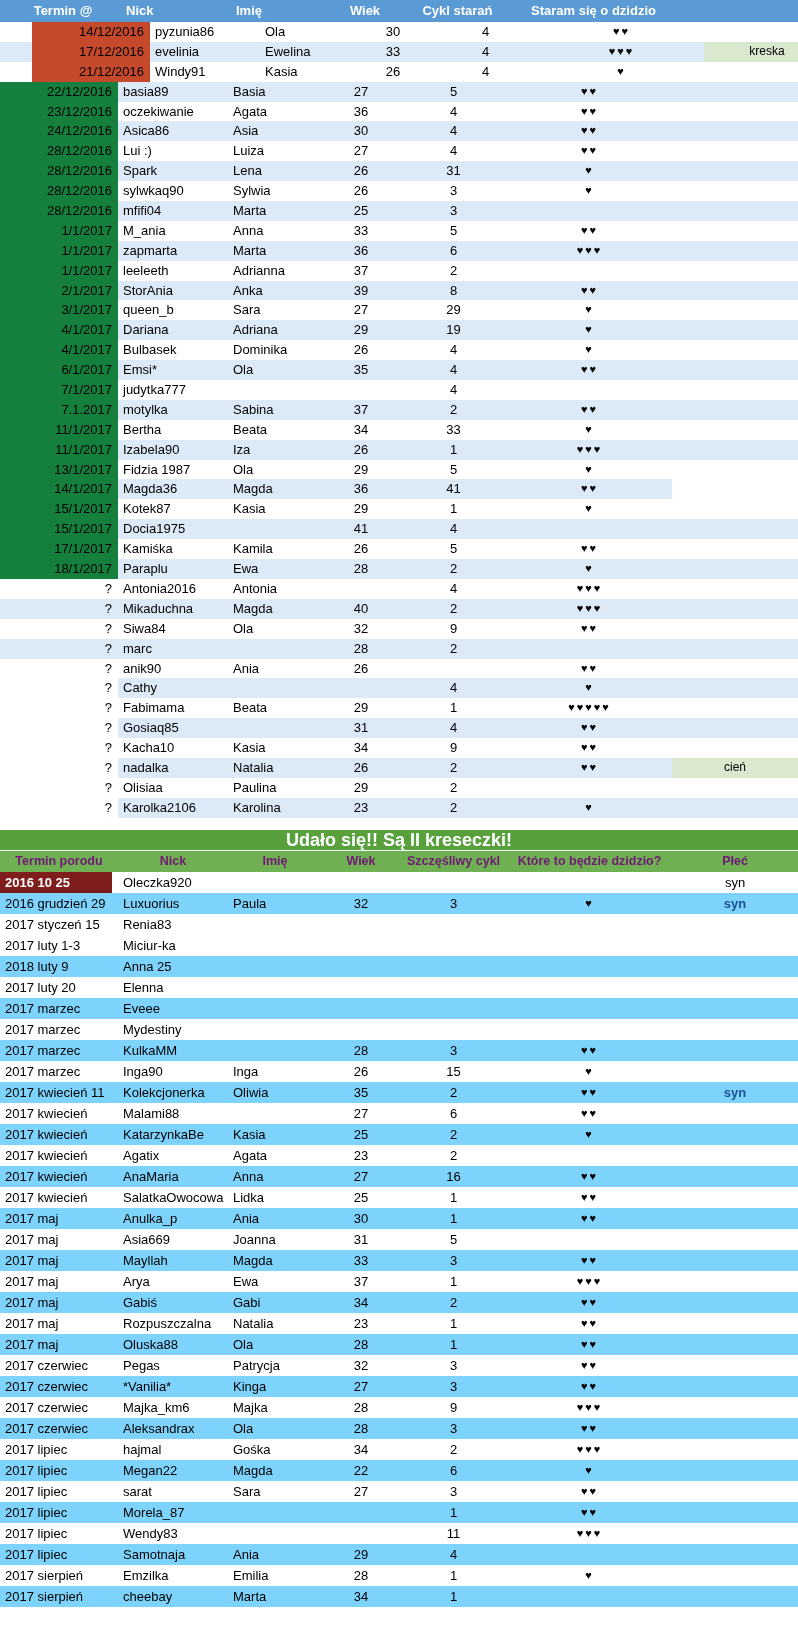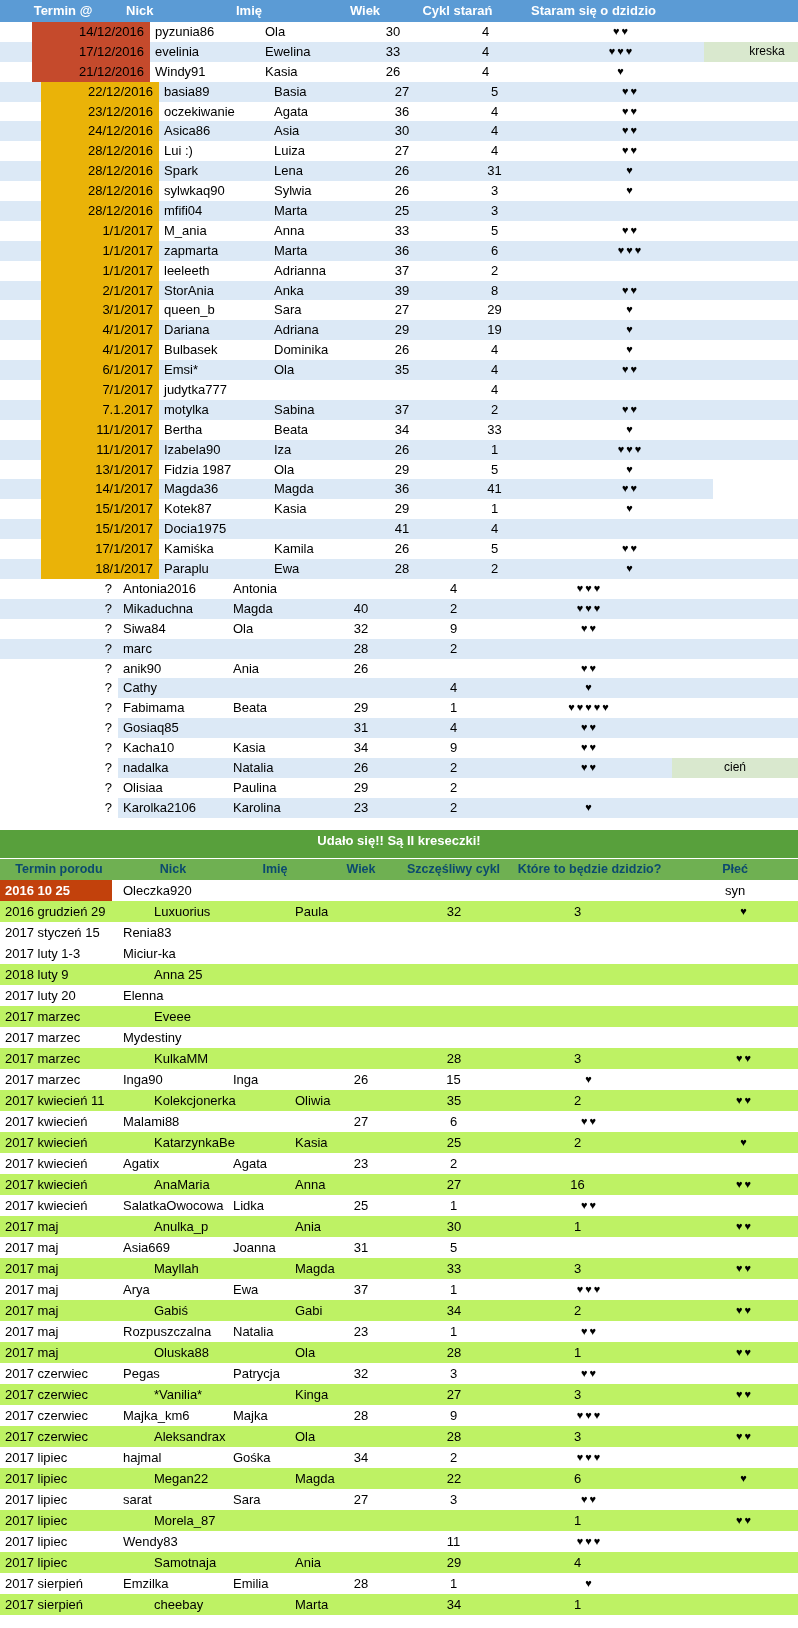--- a/index.html
+++ b/index.html
@@ -15,34 +15,34 @@
   .t1-row.stripe{background:#DCE9F6;}
   .t1-row .cell{line-height:19.9px;height:19.9px;}
   .date-cell{text-align:right;padding-right:6px;}
   .nick-cell,.name-cell{text-align:left;padding-left:5px;}
   .age-cell,.cycle-cell{text-align:center;}
   .hearts-cell{text-align:center;font-size:11px;letter-spacing:2px;color:#000;}
   .note-cell{text-align:center;font-size:12px;}
   .hc{text-align:center;}
   .hl{text-align:left;padding-left:5px;}
   .fill-red{background:#C54A2C;margin-left:32px;}
-  .fill-sage{background:#eab308;margin-left:41px;}
+  .fill-sage{background:#15803d;}
   .fill-white{background:#fff;}
   .fill-note{background:#D9E8CE;}
   .gap{height:12px;background:#fff;}
   
-  .t2-banner{height:29px;line-height:21px;background:#58A03C;color:#fff;text-align:center;
-             font-weight:bold;font-size:13px;border-bottom:1px solid #fff;box-sizing:border-box;}
-  .t2-header{display:flex;height:21px;background:#6FB052;color:#0c4a6e;font-weight:bold;align-items:flex-end;}
+  .t2-banner{height:21px;line-height:21px;background:#58A03C;color:#fff;text-align:center;
+             font-weight:bold;font-size:18px;border-bottom:1px solid #fff;box-sizing:border-box;}
+  .t2-header{display:flex;height:21px;background:#6FB052;color:#701a75;font-weight:bold;align-items:flex-end;}
   .t2-header .cell{line-height:21px;font-size:12.5px;text-align:center;}
   .t2-row{display:flex;height:21px;align-items:center;background:#fff;}
-  .t2-row.stripe{background:#bef264;gap:31px;}
+  .t2-row.stripe{background:#7dd3fc;}
   .t2-row .cell{line-height:21px;height:21px;}
   .t2-date{text-align:left;padding-left:5px;}
-  .fill-dark{background:#c2410c;color:#fff;font-weight:bold;box-shadow:inset -6px 0 0 #fff;}
+  .fill-dark{background:#7f1d1d;color:#fff;font-weight:bold;box-shadow:inset -6px 0 0 #fff;}
   .sex-cell{text-align:center;}
   .sex-blue{color:#1F5096;font-weight:bold;}
 </style>
 </head>
 <body>
 
 <div>
   <div class="t1-header">
       <div class="cell c0 hc">Termin @</div>
       <div class="cell c1 hl">Nick</div>

